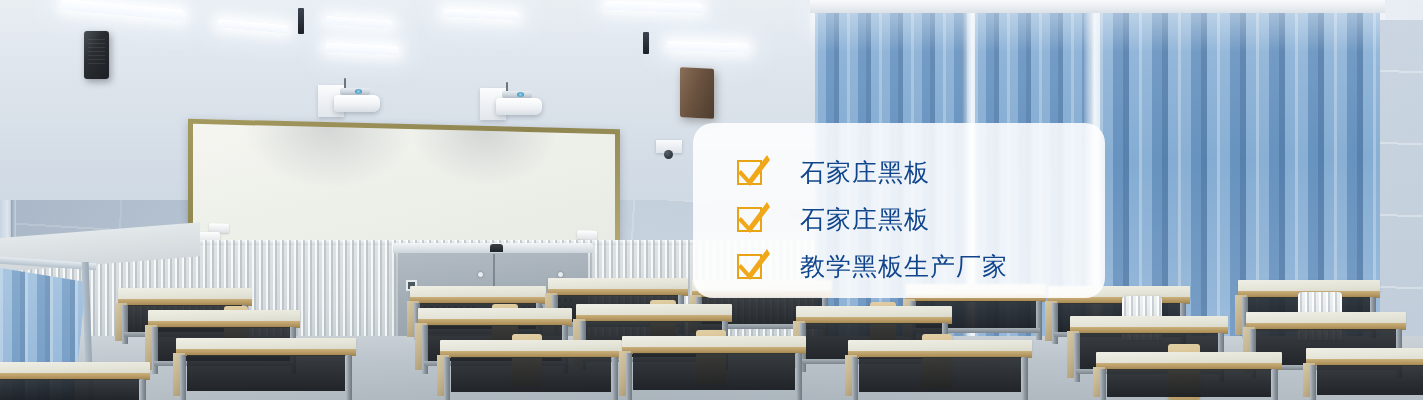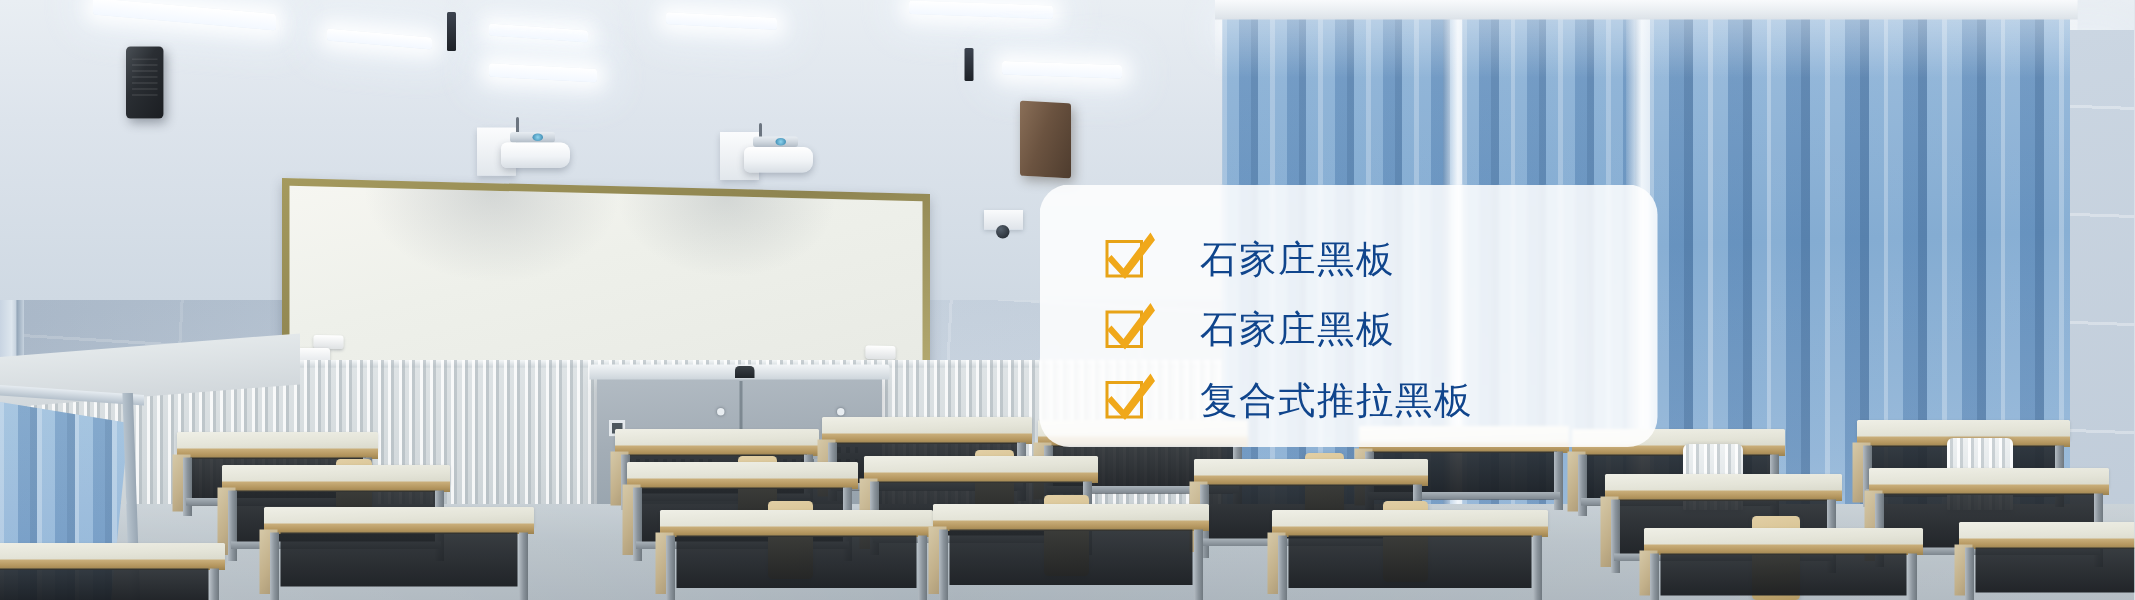--- a/index.html
+++ b/index.html
@@ -659,20 +659,20 @@
         </span>
         <span class="ptext">石家庄黑板</span>
       </div>
 
       <div class="prow">
         <span class="cbox">
           <svg width="36" height="34" viewBox="0 0 36 34" aria-hidden="true">
             <path d="M6 17 L14 26 L32 2 L35 7 L15 33 L3 20 Z" fill="#f0a81a"></path>
           </svg>
         </span>
-        <span class="ptext">复合式推拉黑板</span>
+        <span class="ptext">教学黑板生产厂家</span>
       </div>
 
 
     </div>
   </div>
 
 </div>
 
 </body></html>

